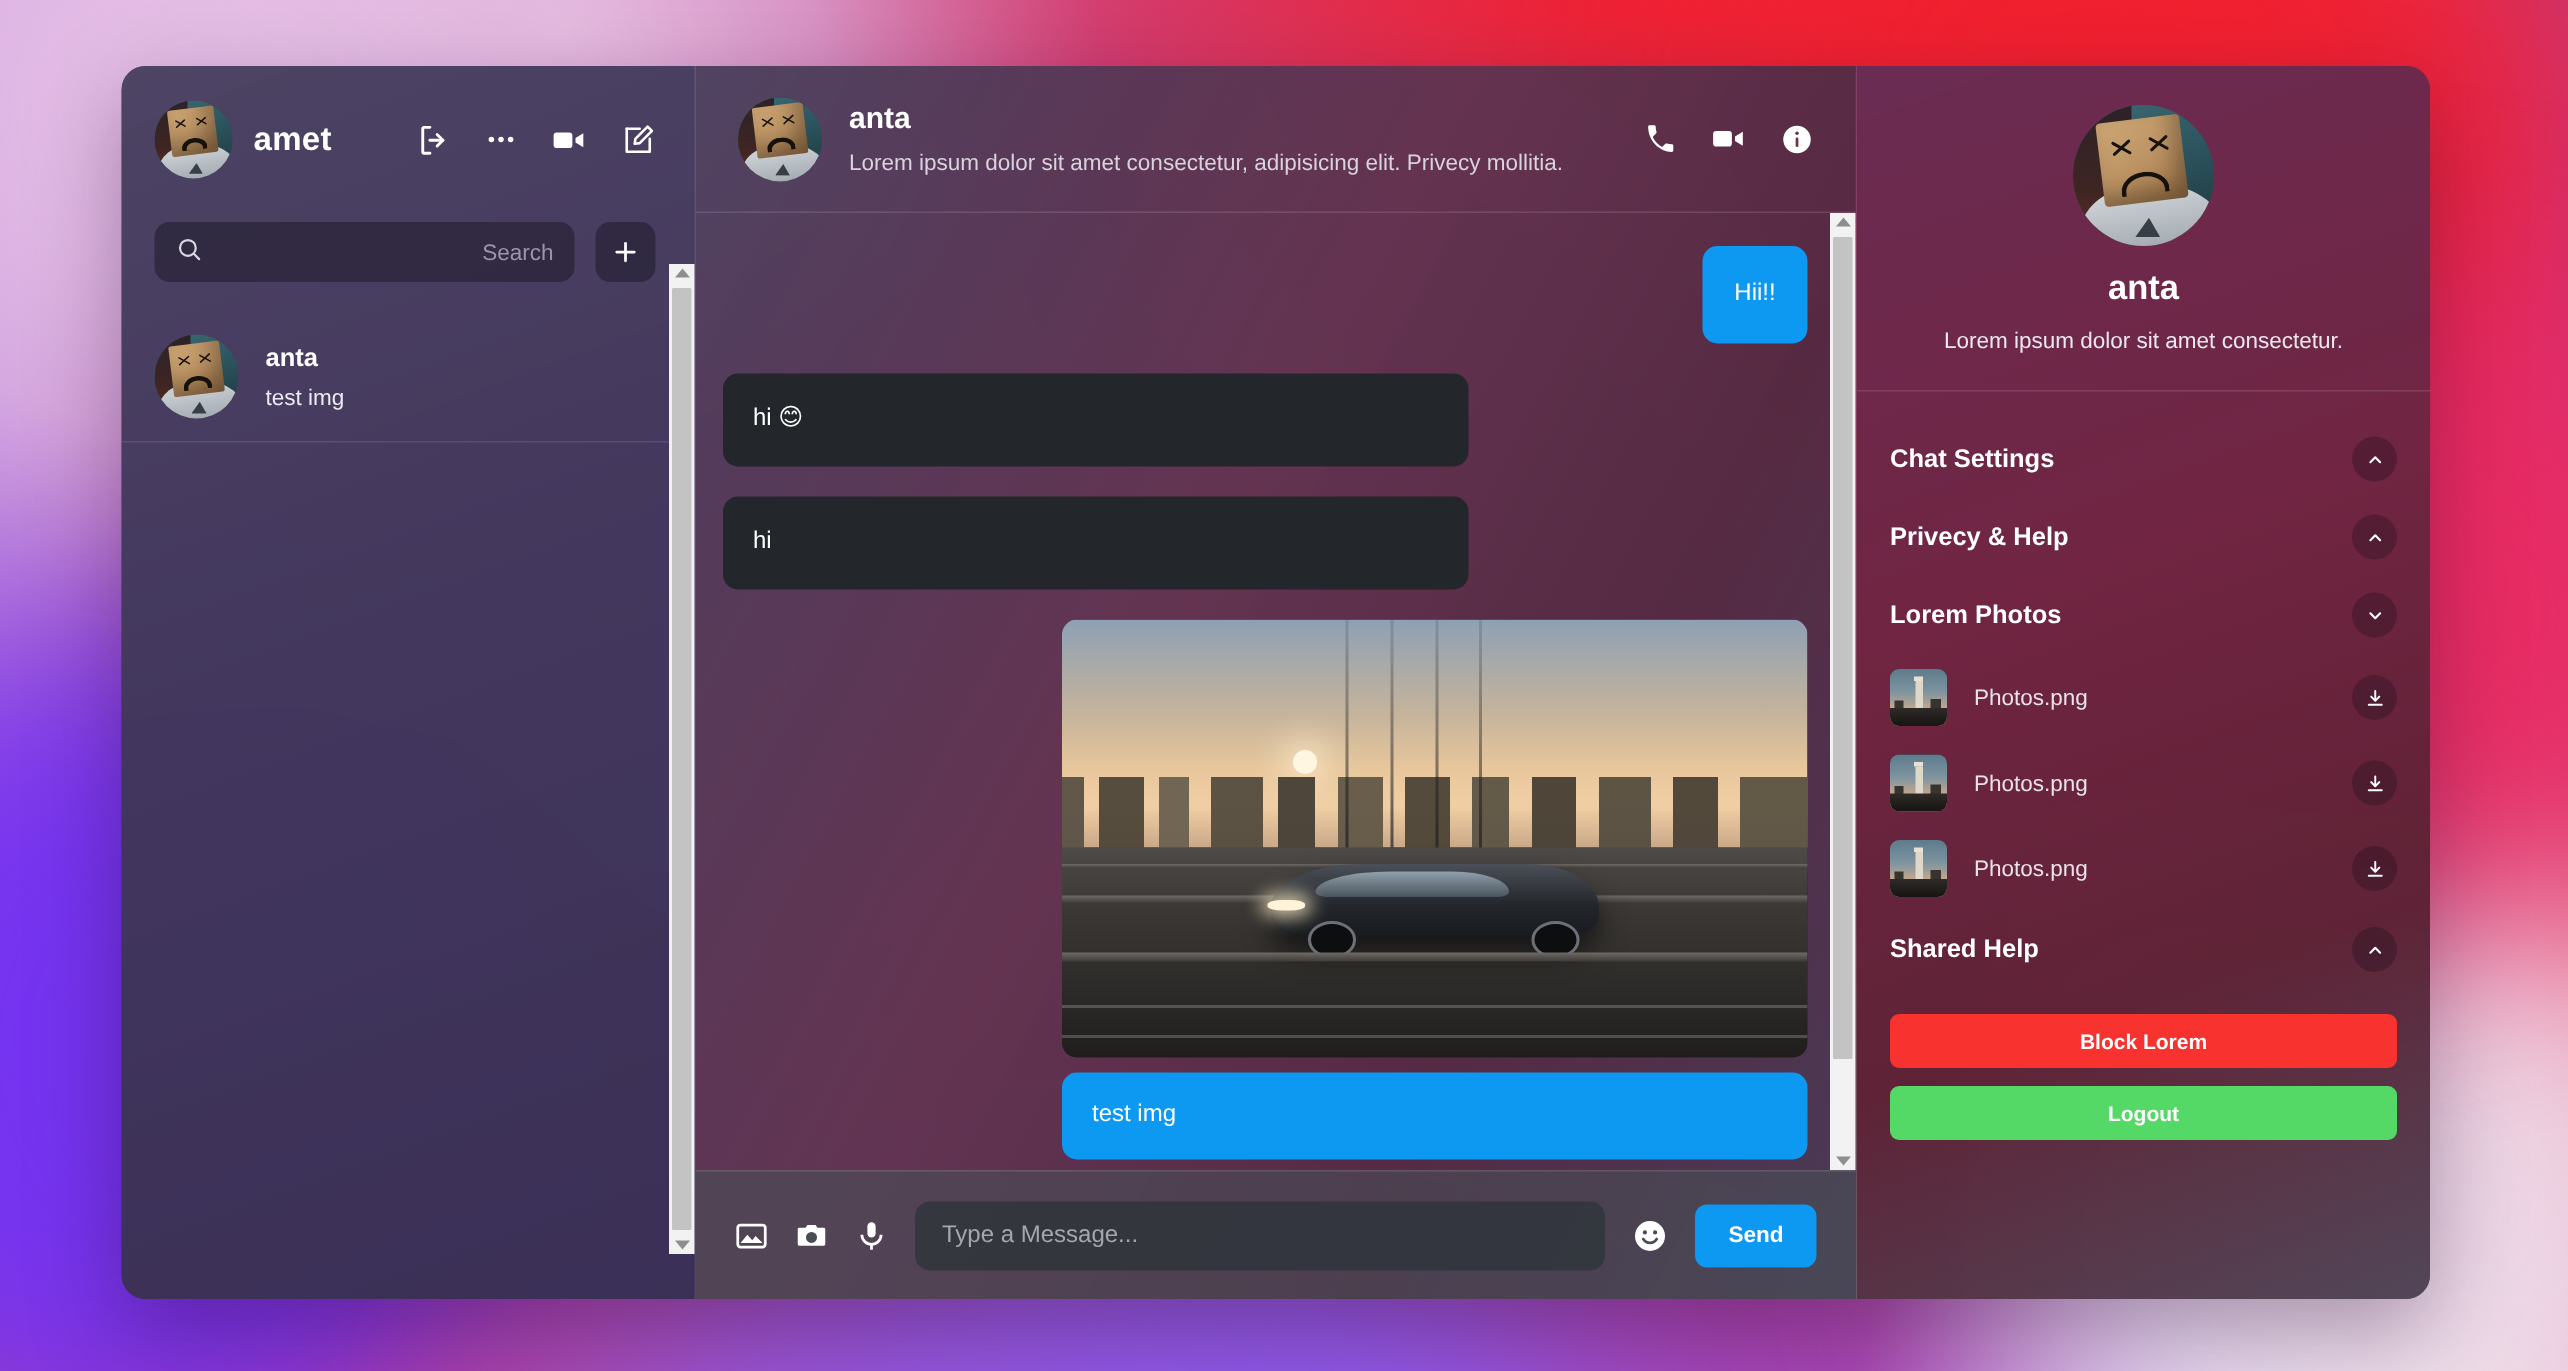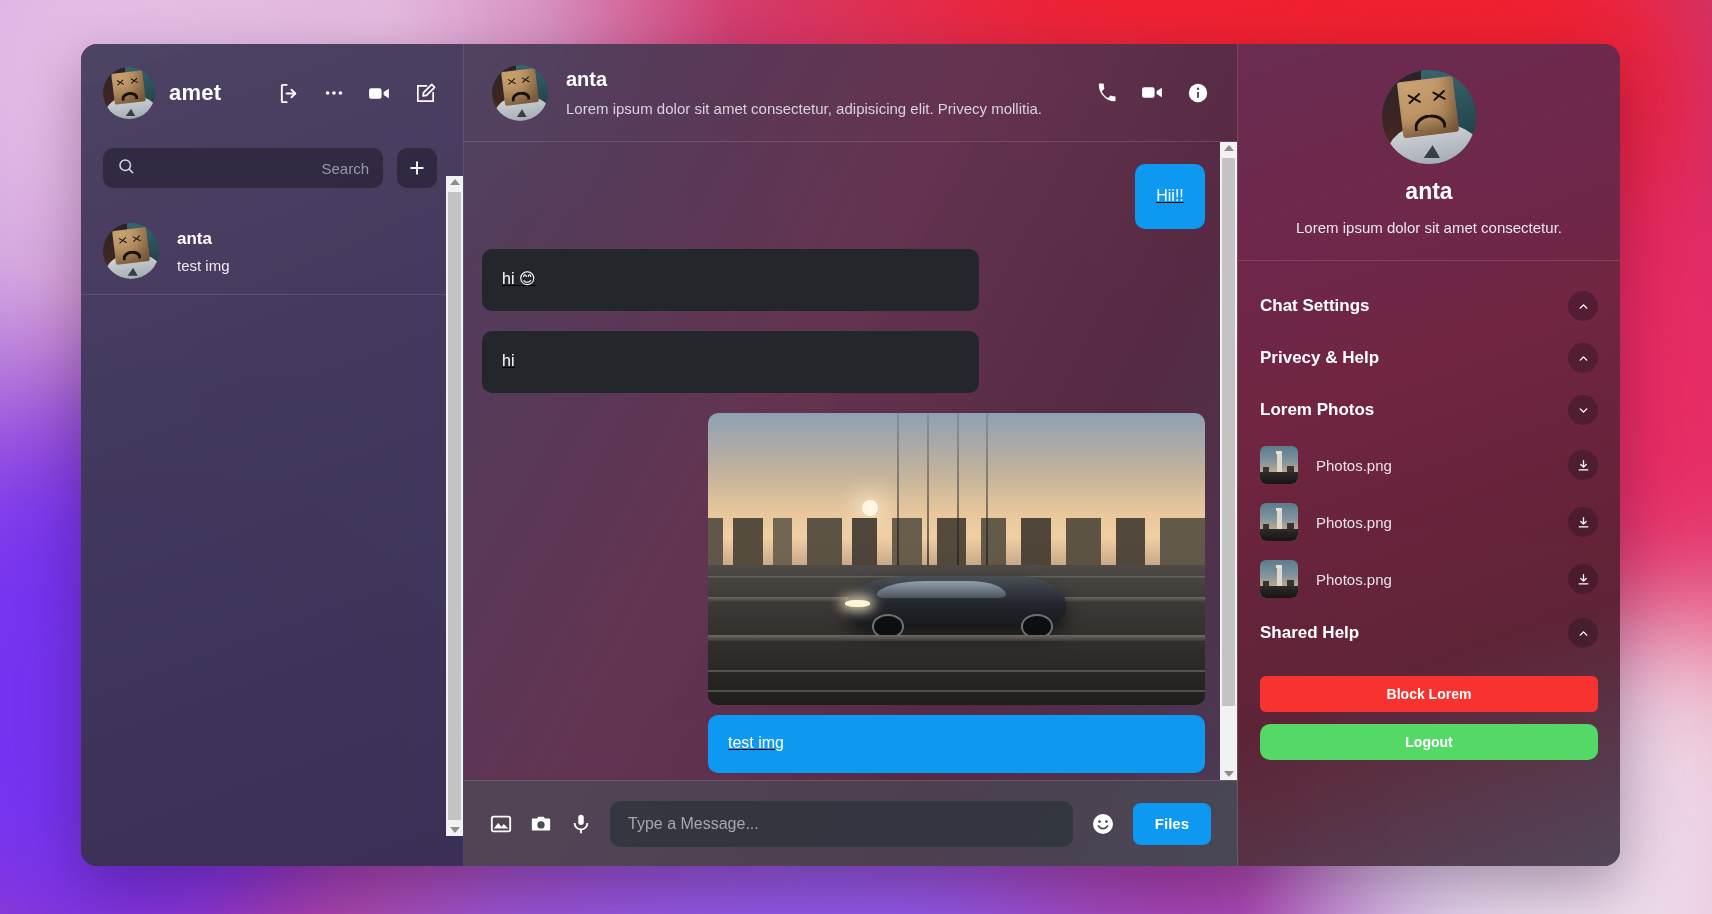--- a/index.html
+++ b/index.html
@@ -165,21 +165,20 @@
   .chat-header-sub  { color: #d9d3dd; font-size: 15px; font-weight: 400; }
   .chat-header-icons { display: flex; align-items: center; gap: 22px; }
 
   .messages-wrap { flex: 1; position: relative; min-height: 0; display: flex; }
   .messages {
     flex: 1;
     padding: 22px 32px 28px 18px;
     display: flex; flex-direction: column; gap: 20px;
     overflow: hidden;
     min-width: 0;
-    text-decoration: underline;
   }
   .msg-row { display: flex; }
   .msg-row.own { justify-content: flex-end; }
   .bubble {
     border-radius: 10px;
     padding: 18px 20px;
     color: #fff;
     font-size: 16px;
     line-height: 1.3;
   }
@@ -281,21 +280,21 @@
   .photo-name { flex: 1; color: #e9e2ea; font-size: 15px; }
 
   .action-btns { padding: 6px 22px 0 22px; display: flex; flex-direction: column; gap: 12px; }
   .btn-block, .btn-logout {
     height: 36px; border: none; cursor: pointer;
     border-radius: 6px;
     color: #fff; font-size: 14px; font-weight: 700;
     font-family: "Liberation Sans", sans-serif;
   }
   .btn-block  { background: #f8322f; }
-  .btn-logout { background: #54d967; border-radius: 10px; }
+  .btn-logout { background: #54d967; }
 
   
   .pb { position: absolute; inset: 0; }
   .pb-sky { position: absolute; inset: 0; background: linear-gradient(160deg,#3d6a72 0%,#2d555f 45%,#1d3238 100%); }
   .pb-dark { position: absolute; left: 0; top: 0; width: 42%; height: 100%; background: linear-gradient(180deg,#2a1a20 0%,#40201c 60%,#6a2a1e 100%); opacity: .9; }
   .pb-hoodie {
     position: absolute; left: 4%; bottom: -18%; width: 104%; height: 62%;
     background: linear-gradient(170deg,#d9dde0 0%,#aeb5bb 55%,#868d95 100%);
     border-radius: 45% 45% 0 0 / 60% 60% 0 0;
   }
@@ -621,21 +620,21 @@
       </div>
       <input class="msg-input" type="text" placeholder="Type a Message..." style="">
       <button class="icon-btn" title="Emoji">
         <svg width="24" height="24" viewBox="0 0 24 24" fill="#fff">
           <circle cx="12" cy="12" r="10"></circle>
           <circle cx="8.6" cy="9.6" r="1.4" fill="#484d56"></circle>
           <circle cx="15.4" cy="9.6" r="1.4" fill="#484d56"></circle>
           <path d="M7.5 14c1.2 1.8 2.7 2.6 4.5 2.6s3.3-.8 4.5-2.6" fill="none" stroke="#484d56" stroke-width="1.8" stroke-linecap="round"></path>
         </svg>
       </button>
-      <button class="send-btn">Files</button>
+      <button class="send-btn">Send</button>
     </div>
   </div>
 
   <div class="col-right">
 
     <div class="profile">
       <div class="avatar av-94">
         <div class="pb">
           <div class="pb-sky"></div>
             <div class="pb-dark"></div>

